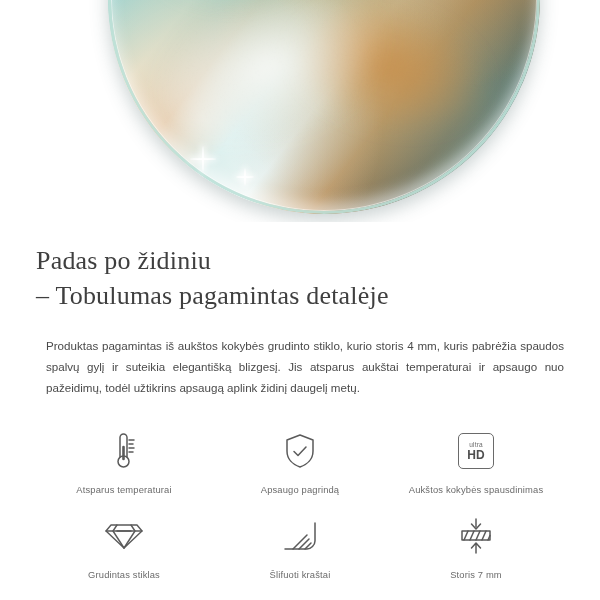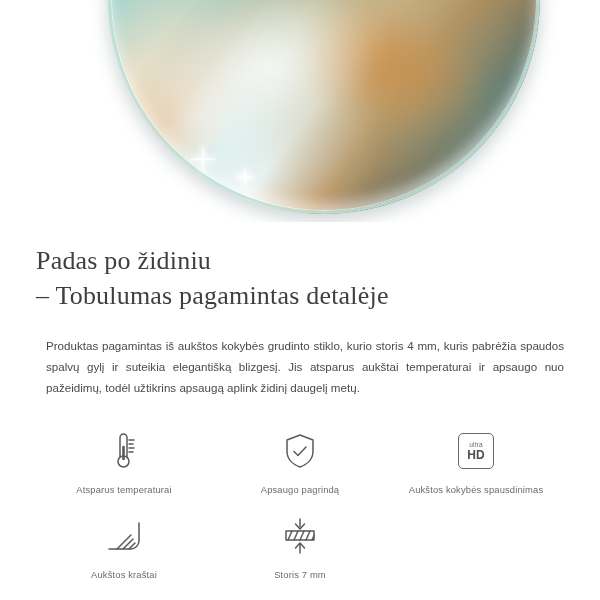--- a/index.html
+++ b/index.html
@@ -244,29 +244,41 @@
       <div class="feature">
         <div class="feature-icon">
           <div class="ultrahd">
             <span class="u-top">ultra</span>
             <span class="u-bot">HD</span>
           </div>
         </div>
         <div class="feature-label">Aukštos kokybės spausdinimas</div>
       </div>
 
+      <div class="feature">
+        <div class="feature-icon">
+          <svg width="40" height="36" viewBox="0 0 40 36" fill="none" stroke="#5a5a5a" stroke-width="1.4" stroke-linejoin="round" stroke-linecap="round">
+            <path d="M7 7h26l5 6-18 17L2 13l5-6z"></path>
+            <path d="M2 13h36"></path>
+            <path d="M13 7l-4 6 11 17"></path>
+            <path d="M27 7l4 6-11 17"></path>
+            <path d="M13 13h14"></path>
+          </svg>
+        </div>
+        <div class="feature-label">Grudintas stiklas</div>
+      </div>
 
       <div class="feature">
         <div class="feature-icon">
           <svg width="38" height="34" viewBox="0 0 38 34" fill="none" stroke="#5a5a5a" stroke-width="1.5" stroke-linecap="round" stroke-linejoin="round">
             <path d="M4 30h22c4 0 8-4 8-8V4"></path>
             <path d="M12 30l14-14M18 30l10-10M24 30l6-6"></path>
           </svg>
         </div>
-        <div class="feature-label">Aukštos kraštai</div>
+        <div class="feature-label">Šlifuoti kraštai</div>
       </div>
 
       <div class="feature">
         <div class="feature-icon">
           <svg width="38" height="38" viewBox="0 0 38 38" fill="none" stroke="#5a5a5a" stroke-width="1.5" stroke-linecap="round" stroke-linejoin="round">
             <path d="M19 2v8"></path>
             <path d="M14.5 7l4.5 5 4.5-5"></path>
             <rect x="5" y="14" width="28" height="9"></rect>
             <path d="M7 23l4-9M13 23l4-9M19 23l4-9M25 23l4-9M31 23l2-4.5"></path>
             <path d="M19 36v-8"></path>

